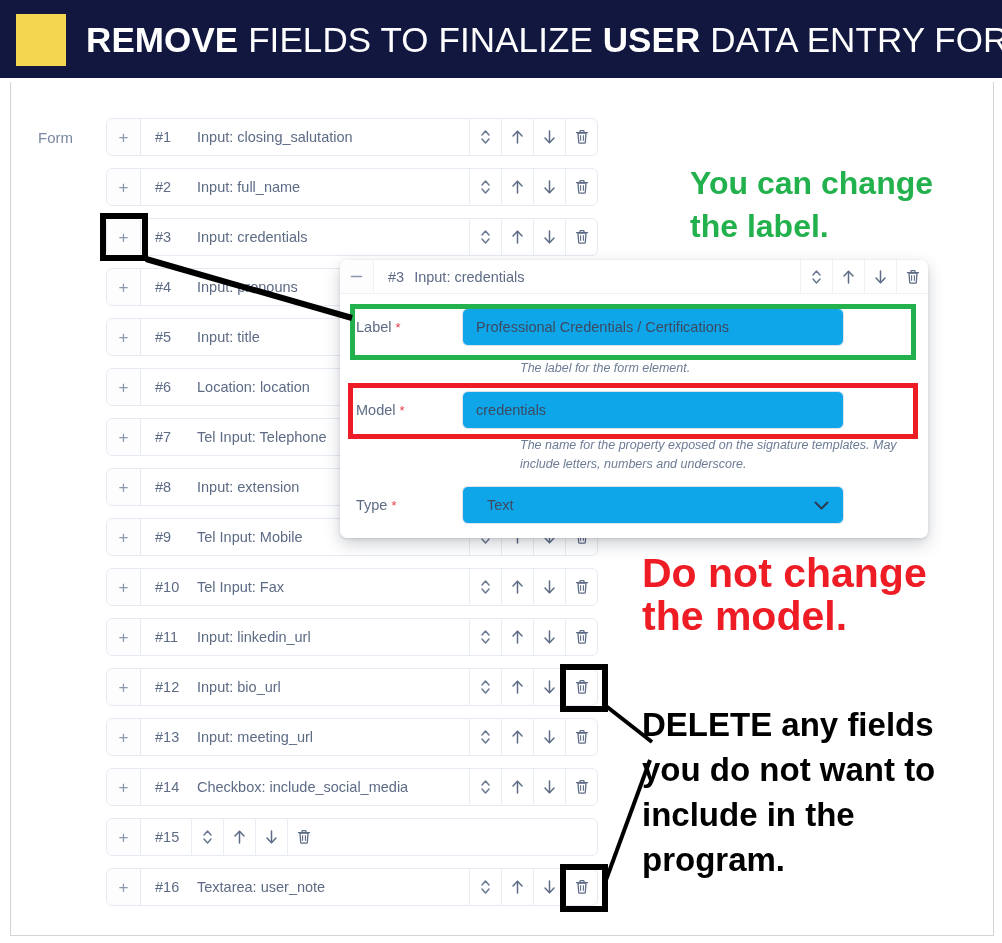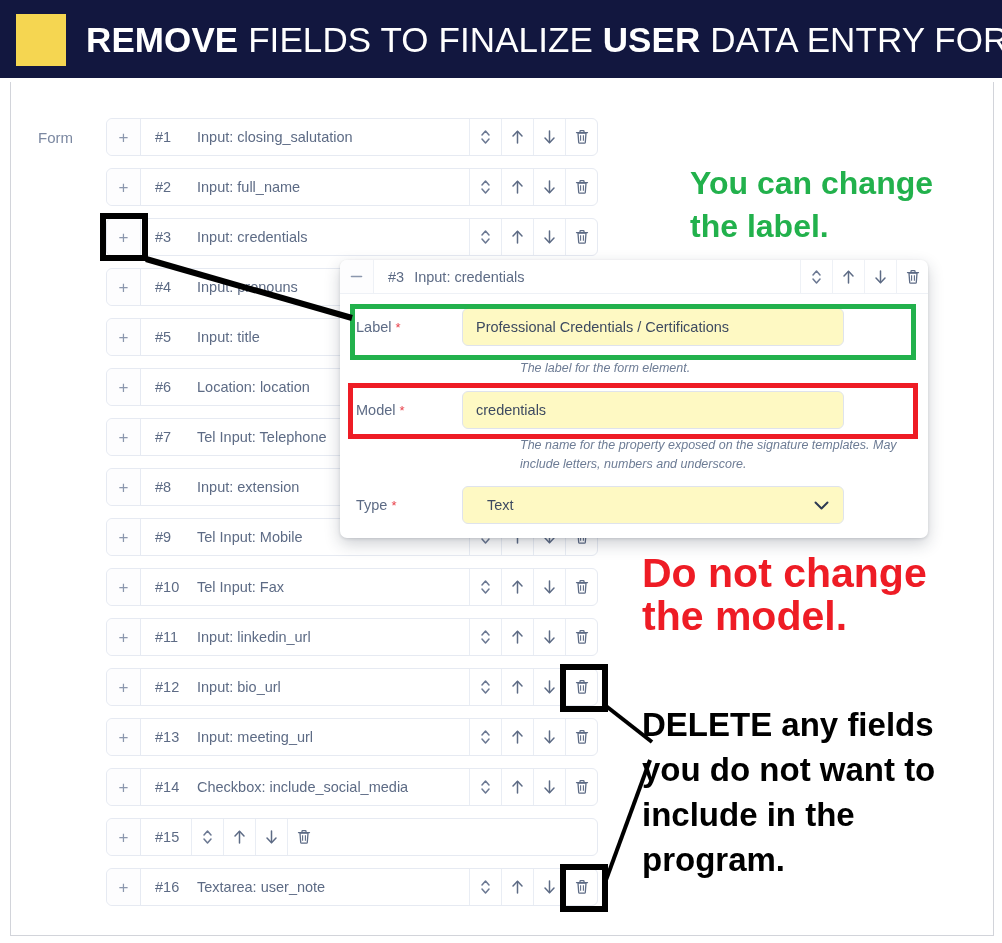--- a/index.html
+++ b/index.html
@@ -200,21 +200,21 @@
     flex: 0 0 122px;
     font-size: 14.5px;
     color: #5d6b85;
     padding-left: 16px;
   }
   .req { color: #e8404a; font-size: 13px; }
   .field-input {
     height: 38px;
     border: 1px solid #dfe3ec;
     border-radius: 6px;
-    background: #fef9c3;
+    background: #0ea5e9;
     display: flex;
     align-items: center;
     padding: 0 13px;
     font-size: 14.5px;
     color: #3d4a60;
     font-family: "Liberation Sans", sans-serif;
     text-align: center;
   }
   .field-help {
     position: absolute;

